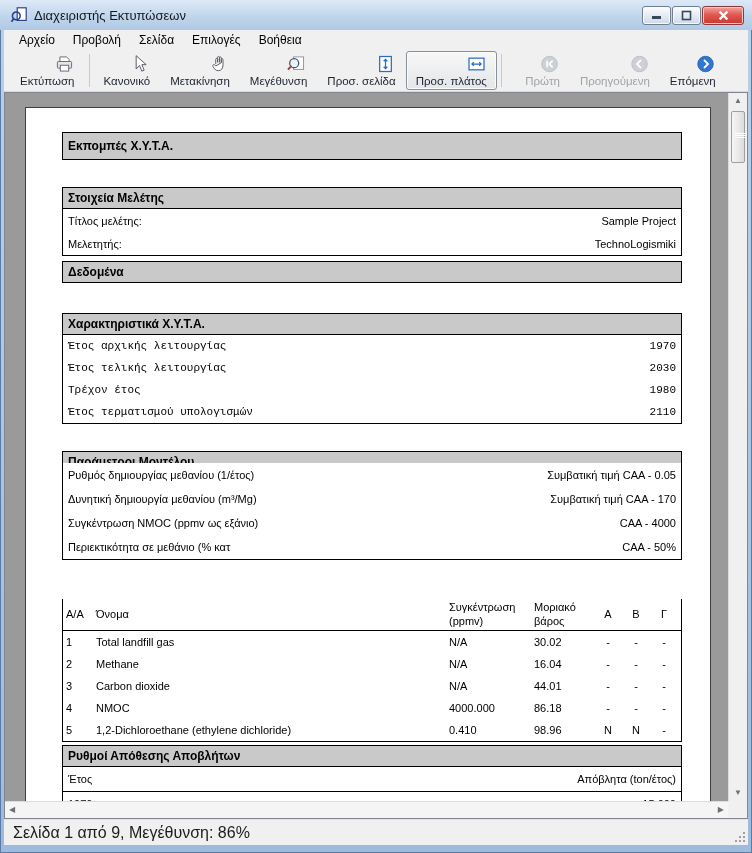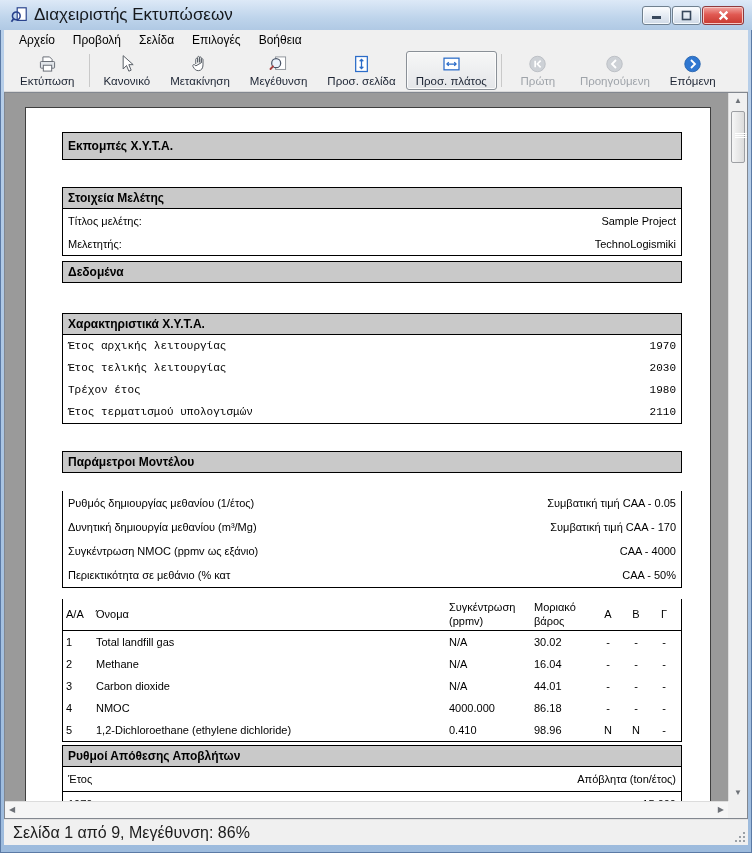--- a/index.html
+++ b/index.html
@@ -8,21 +8,21 @@
 
   .window { position:relative; width:752px; height:853px;
     background:linear-gradient(#b9d0ea,#9dbbdd); overflow:hidden;
     box-shadow:0 0 0 1px #5b7aa5 inset; }
 
   
   .titlebar { position:absolute; left:0; top:0; width:752px; height:30px;
     background:linear-gradient(#dde9f7,#bed4eb 60%,#b0c9e4);
     display:flex; align-items:center; padding:0 6px; }
   .app-icon { width:18px; height:18px; margin:0 6px 0 4px; flex:0 0 auto; }
-  .title-text { font-size:17px; color:#15181c; white-space:nowrap; }
+  .title-text { font-size:13px; color:#15181c; white-space:nowrap; }
   .winbtns { margin-left:auto; display:flex; gap:1px; padding-right:2px; }
   .winbtn { height:19px; border:1px solid #70808f; border-radius:3px;
     display:flex; align-items:center; justify-content:center;
     background:linear-gradient(#fdfdfe,#e7edf4 45%,#cfd9e6);
     box-shadow:0 0 0 1px #f6fafd inset; }
   .winbtn.min,.winbtn.max { width:29px; }
   .winbtn.close { width:42px; border-color:#8e3a3d;
     background:linear-gradient(#f2a7a2,#e05952 45%,#c8382f);
     box-shadow:0 0 0 1px #f5c9c5 inset; }
 
@@ -30,21 +30,21 @@
   .client { position:absolute; left:4px; right:4px; top:30px; bottom:8px;
     background:#f0f0f0; display:flex; flex-direction:column; }
 
   .menubar { height:20px; background:#f0f0f0; display:flex; align-items:center;
     padding-left:6px; flex:0 0 auto; }
   .menu-item { font-size:12px; color:#000; padding:2px 9px; white-space:nowrap; }
 
   .toolbar { height:42px; background:#f0f0f0; border-bottom:1px solid #d9d9d9;
     display:flex; align-items:stretch; padding:1px 0 1px 6px; flex:0 0 auto;
     overflow:hidden; }
-  .tbtn { display:flex; flex-direction:column; align-items:center; justify-content:center;
+  .tbtn { display:flex; flex-direction:column; align-items:flex-end; justify-content:center;
     gap:1px; padding:1px 9px; min-width:64px; border:1px solid transparent; border-radius:3px; }
   .tbtn .ticon { width:21px; height:20px; }
   .tbtn .tlabel { font-size:11.5px; color:#1c2433; white-space:nowrap; }
   .tbtn.active { border:1px solid #8a9097;
     background:linear-gradient(#f7f7f7,#e4e6e9); box-shadow:0 0 0 1px #fbfbfb inset; }
   .tbtn.disabled .tlabel { color:#9fa4aa; }
   .tsep { width:1px; background:#c9c9c9; margin:3px 4px; flex:0 0 auto; }
 
   
   .preview { flex:1 1 auto; position:relative; border:1px solid #82878f;
@@ -242,21 +242,21 @@
             <span>Τρέχον έτος</span>
             <span>1980</span>
           </div>
           <div class="kv" style="height:22px;">
             <span>Έτος τερματισμού υπολογισμών</span>
             <span>2110</span>
           </div>
         </div>
 
         <div class="sec hdr" style="top:343px; height:22px;">Παράμετροι Μοντέλου</div>
-        <div class="sec box" style="top:383px;">
+        <div class="sec box" style="top:355px;">
           <div class="kv" style="height:24px;">
             <span>Ρυθμός δημιουργίας μεθανίου (1/έτος)</span>
             <span>Συμβατική τιμή CAA - 0.05</span>
           </div>
           <div class="kv" style="height:24px;">
             <span>Δυνητική δημιουργία μεθανίου (m³/Mg)</span>
             <span>Συμβατική τιμή CAA - 170</span>
           </div>
           <div class="kv" style="height:24px;">
             <span>Συγκέντρωση NMOC (ppmv ως εξάνιο)</span>

